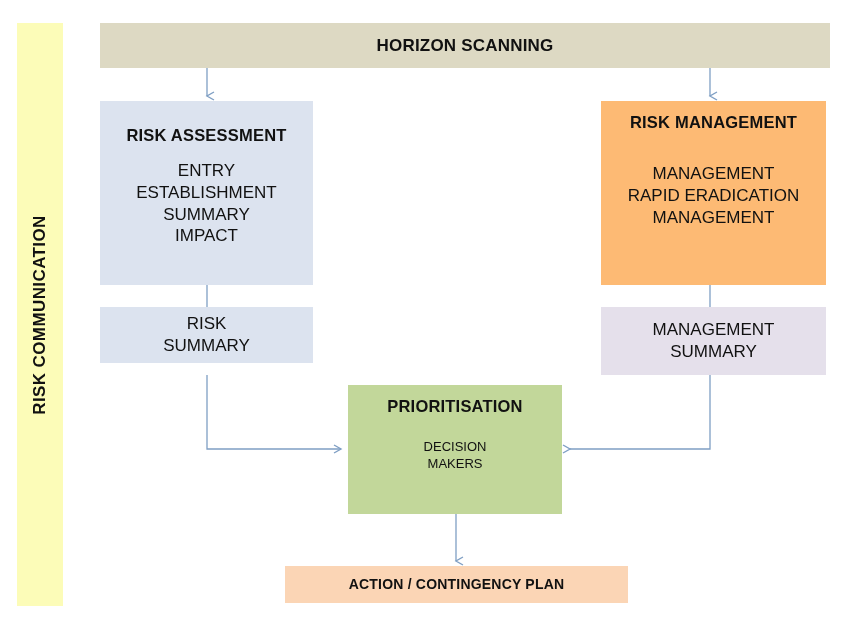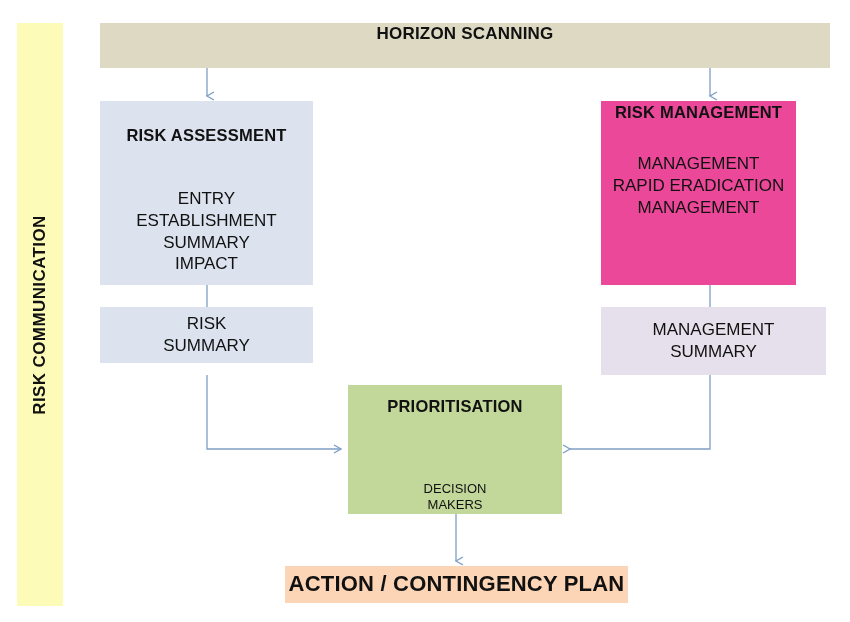--- a/index.html
+++ b/index.html
@@ -66,57 +66,58 @@
     color: #111111;
   }
 
   
   #horizon {
     left: 100px;
     top: 23px;
     width: 730px;
     height: 45px;
     background: #ddd9c3;
+    justify-content: center;
   }
   #horizon .title { font-size: 17px; }
 
   
   #risk-assessment {
     left: 100px;
     top: 101px;
     width: 213px;
     height: 184px;
     background: #dce3ef;
     padding-top: 24px;
   }
   #risk-assessment .title { font-size: 16.5px; }
   #risk-assessment .itemlist {
-    margin-top: 42px;
+    margin-top: 14px;
     font-size: 17px;
   }
 
   
   #risk-summary {
     left: 100px;
     top: 307px;
     width: 213px;
     height: 56px;
     background: #dce3ef;
     justify-content: center;
     font-size: 17px;
   }
 
   
   #risk-management {
     left: 601px;
     top: 101px;
-    width: 195px;
+    width: 225px;
     height: 184px;
-    background: #ec4899;
-    padding-top: 1px;
+    background: #fdba74;
+    padding-top: 11px;
   }
   #risk-management .title { font-size: 16.5px; }
   #risk-management .itemlist {
     margin-top: 30px;
     font-size: 17px;
   }
 
   
   #management-summary {
     left: 601px;
@@ -129,38 +130,37 @@
   }
 
   
   #prioritisation {
     left: 348px;
     top: 385px;
     width: 214px;
     height: 129px;
     background: #c2d79a;
     padding-top: 11px;
-    justify-content: space-between;
   }
   #prioritisation .title { font-size: 16.5px; }
   #prioritisation .itemlist {
     margin-top: 22px;
     font-size: 13px;
   }
 
   
   #action-plan {
     left: 285px;
     top: 566px;
     width: 343px;
     height: 37px;
     background: #fbd5b5;
     justify-content: center;
   }
-  #action-plan .title { font-size: 22px; }
+  #action-plan .title { font-size: 14px; }
 
   
   #connectors {
     position: absolute;
     left: 0;
     top: 0;
     width: 850px;
     height: 622px;
     pointer-events: none;
   }

